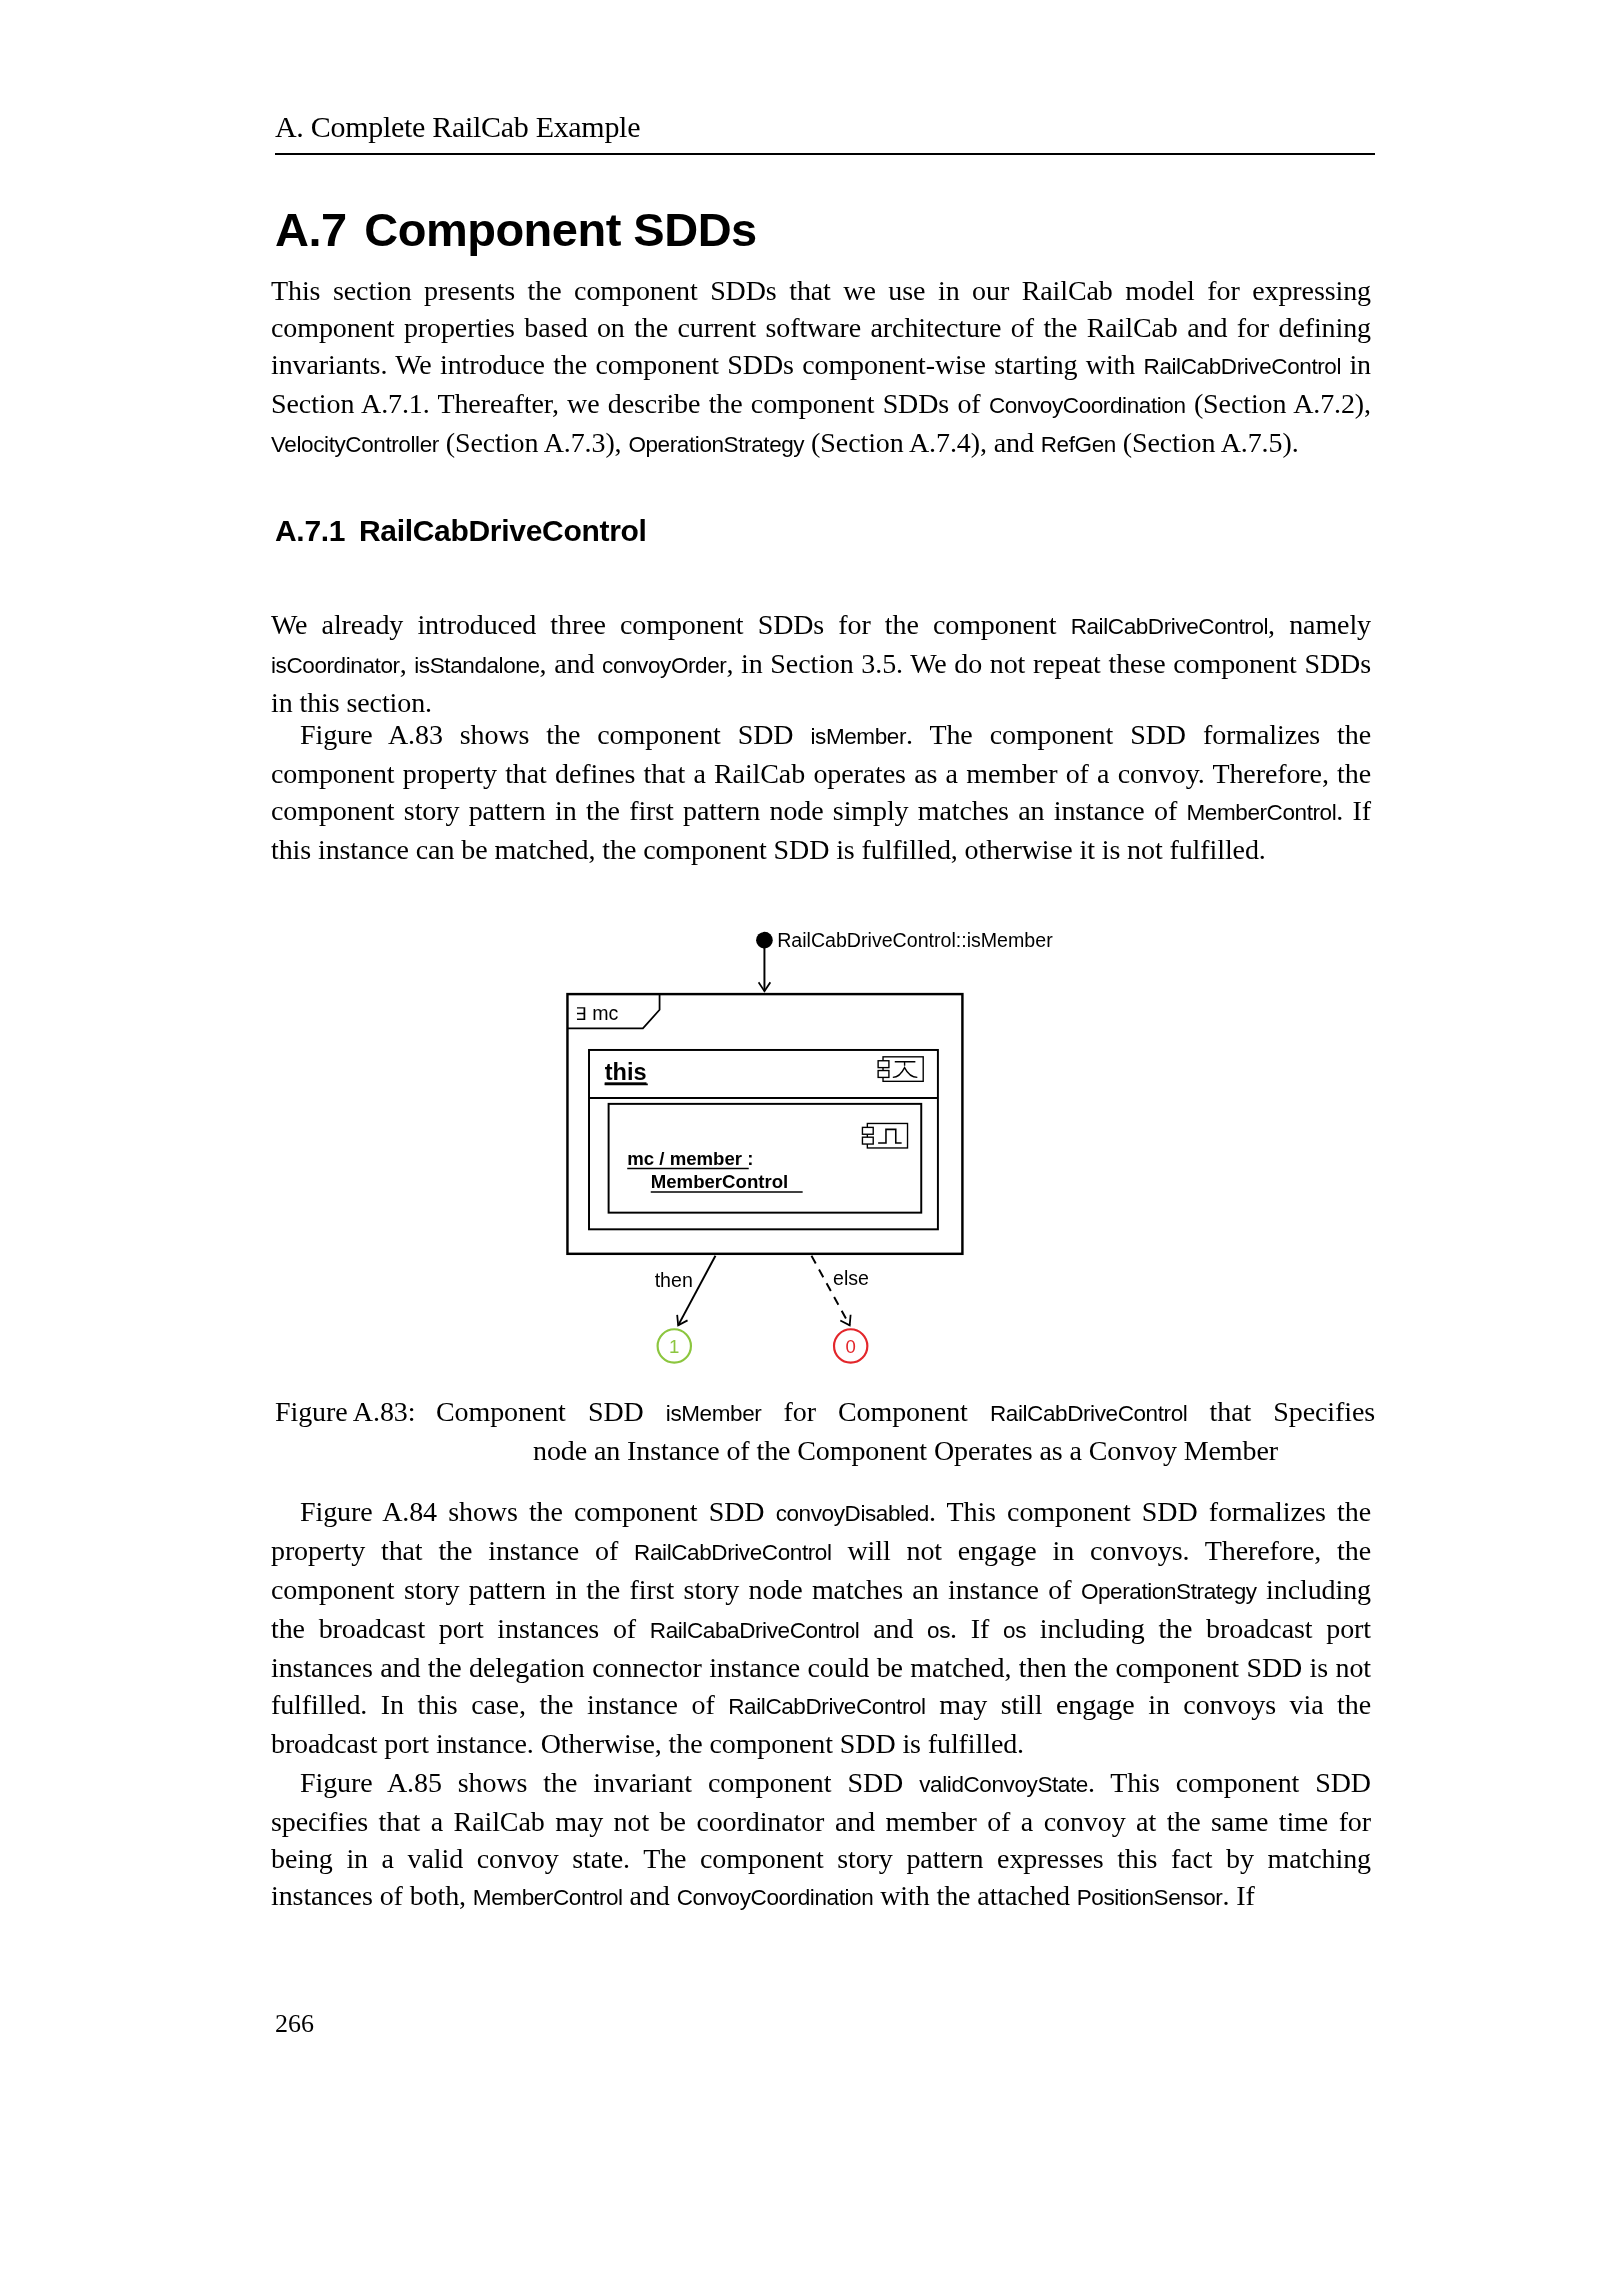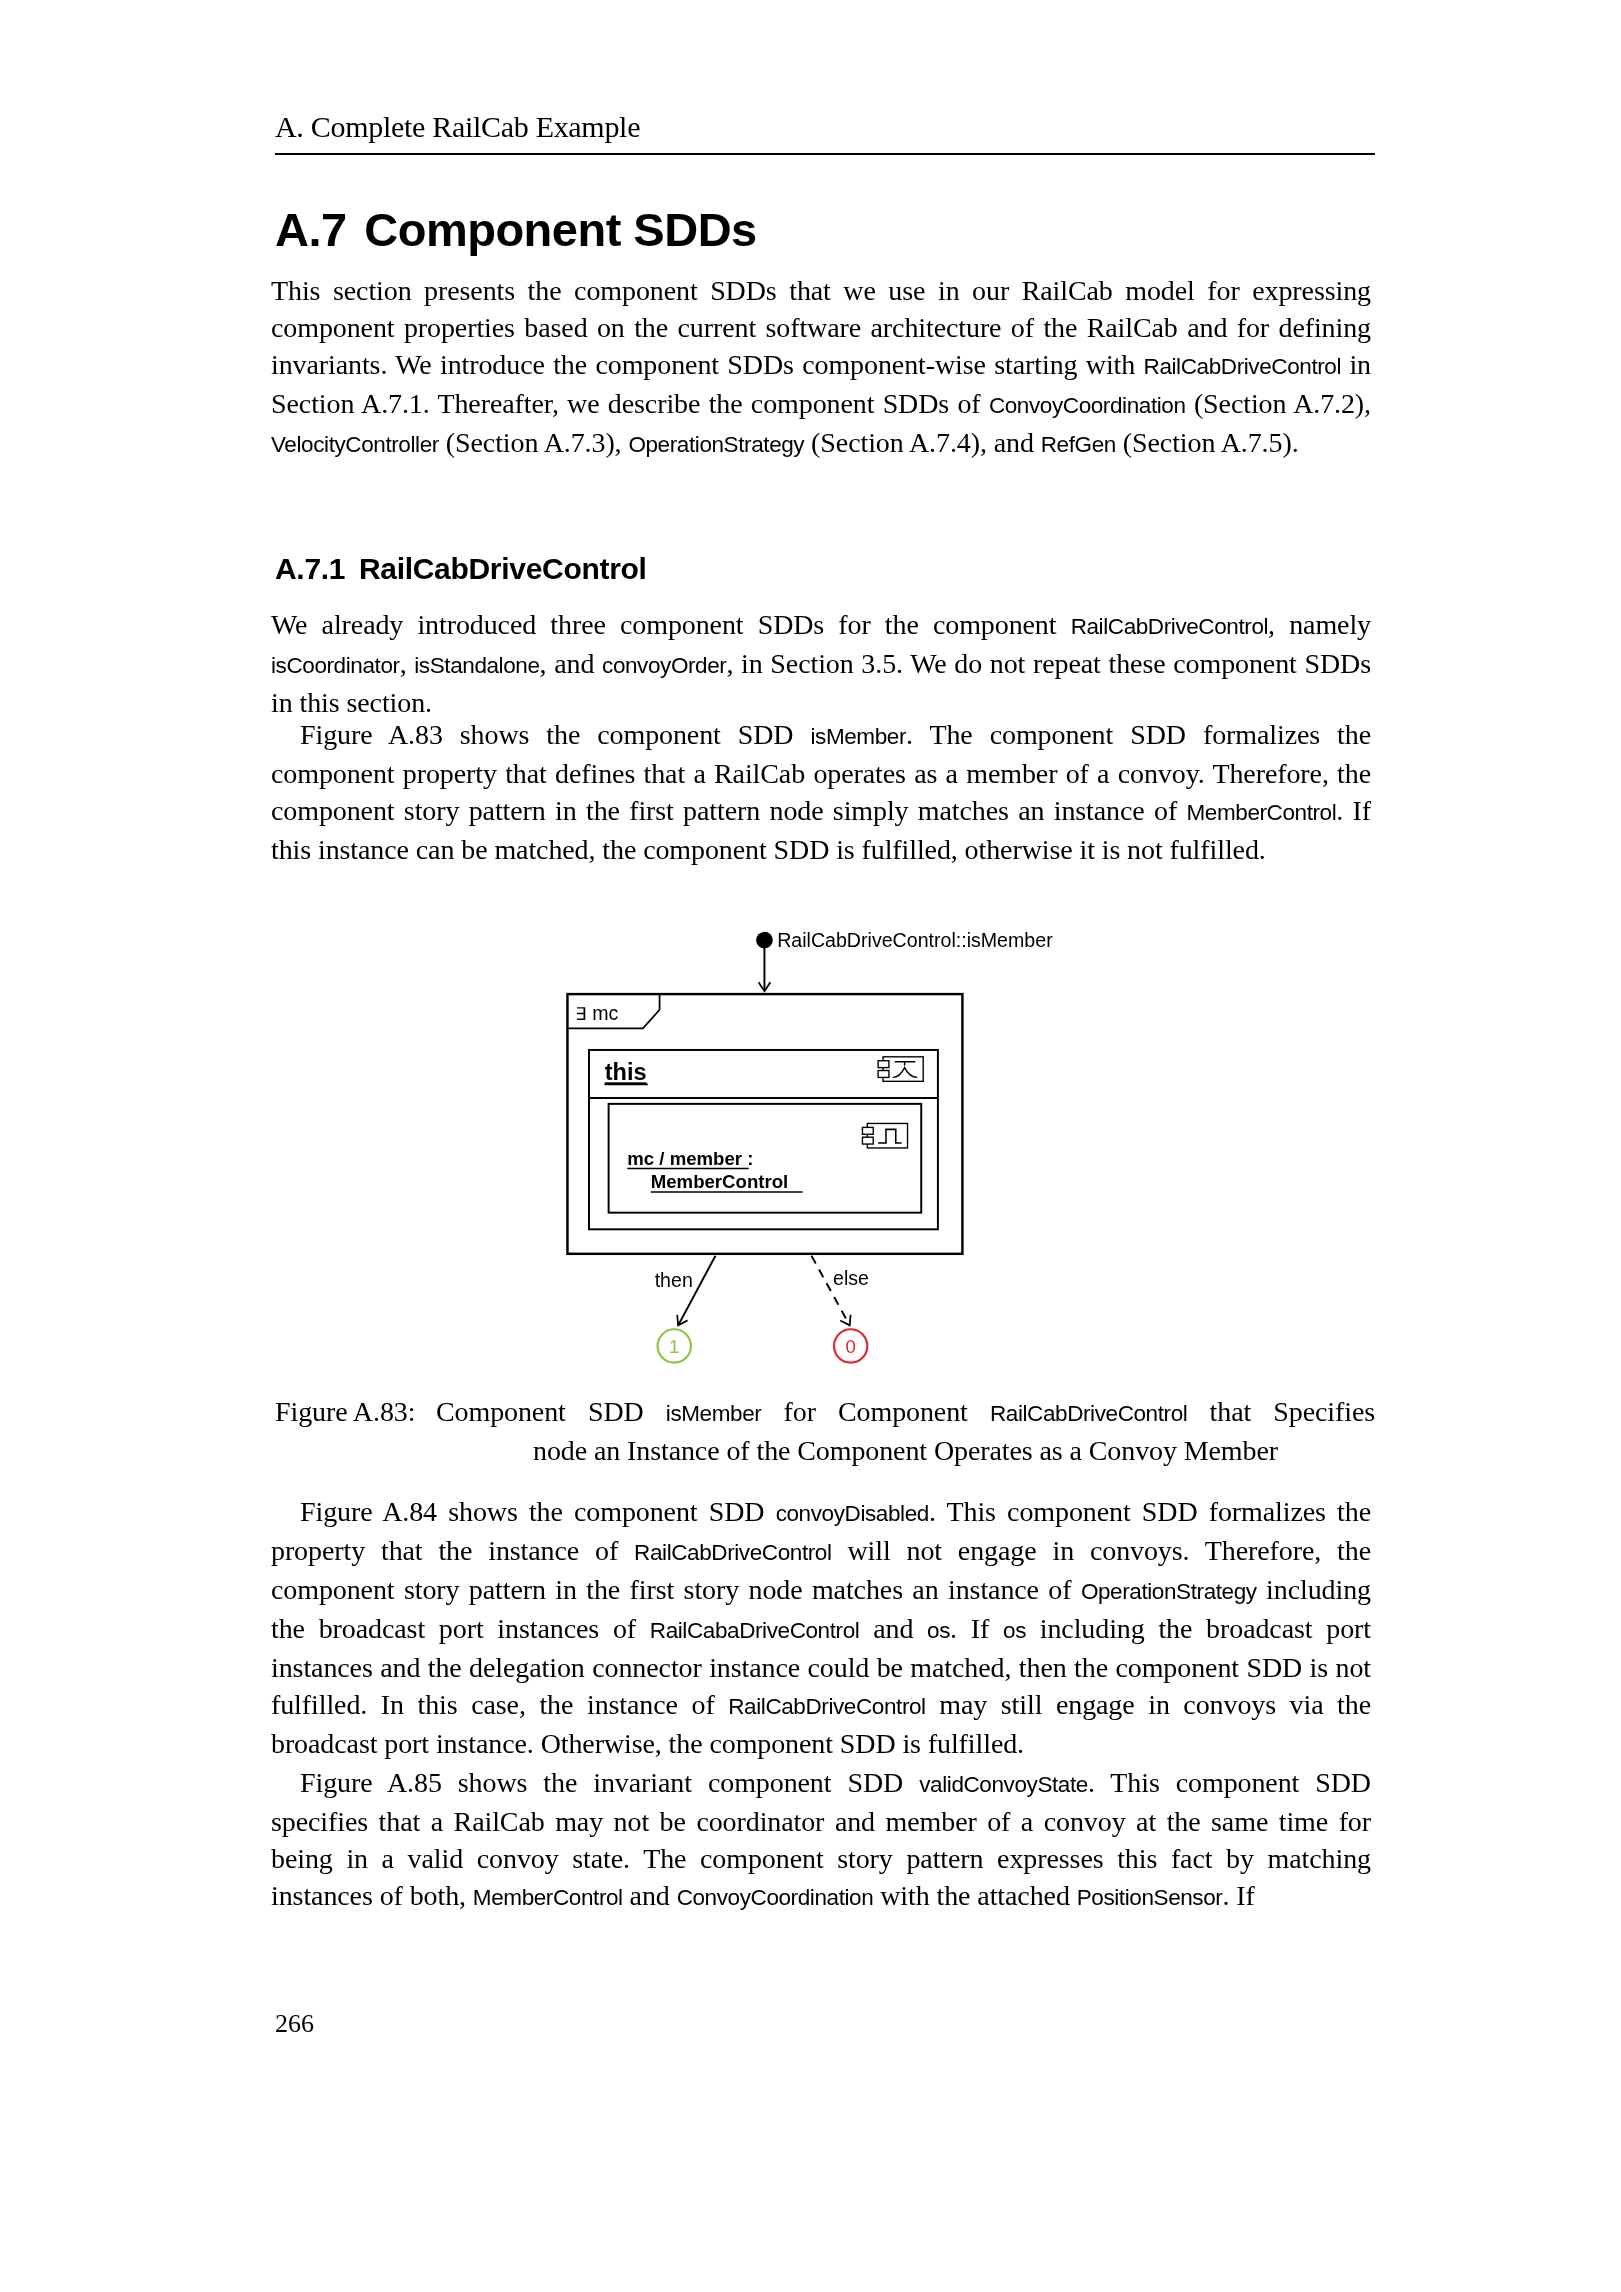--- a/index.html
+++ b/index.html
@@ -7,21 +7,21 @@
   .running-head {
     position:absolute; left:275px; top:110px;
     font-family: "Liberation Serif", serif; font-size:30px; letter-spacing:-0.3px;
   }
   .head-rule { position:absolute; left:275px; top:153px; width:1100px; height:0; border-top:2px solid #000; }
   .section-title {
     position:absolute; left:275px; top:202px; margin:0;
     font-family:"Liberation Sans", sans-serif; font-weight:bold; font-size:47px; letter-spacing:-0.5px;
   }
   .subsection-title {
-    position:absolute; left:275px; top:552px; margin:0;
+    position:absolute; left:275px; top:514px; margin:0;
     font-family:"Liberation Sans", sans-serif; font-weight:bold; font-size:30px; letter-spacing:-0.3px;
   }
   .para {
     position:absolute; left:271px; width:1100px; margin:0;
     font-family:"Liberation Serif", serif; font-size:28px; line-height:37px;
     text-align:justify; text-align-last:left; letter-spacing:-0.1px;
   }
   .para.indent { text-indent:29px; }
   .para .code { font-family:"Liberation Sans", sans-serif; font-size:22.5px; letter-spacing:-0.4px; }
   .caption {

